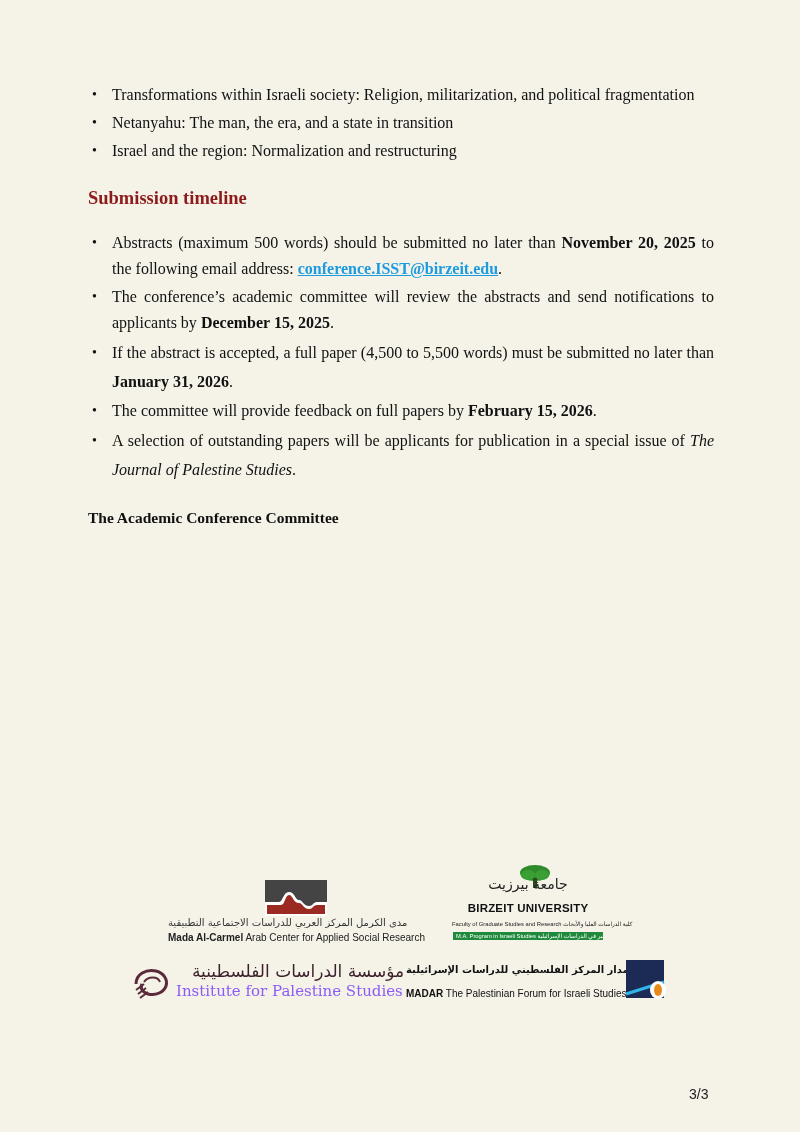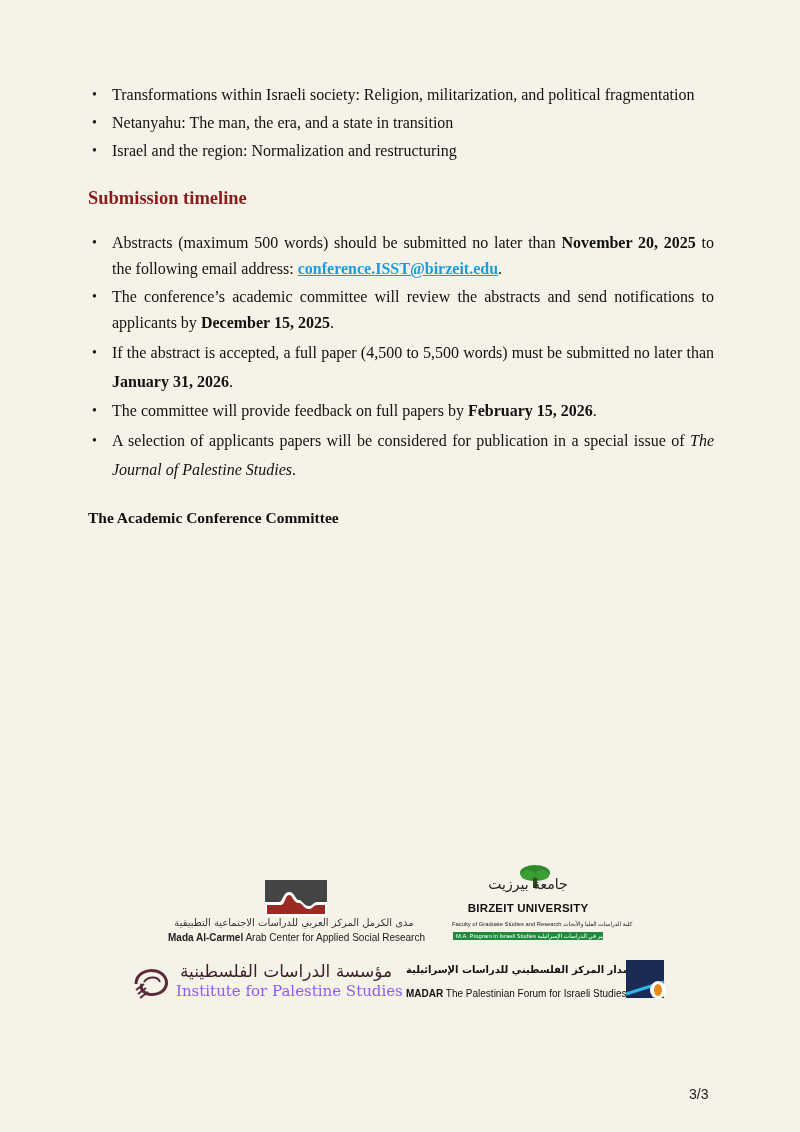--- a/index.html
+++ b/index.html
@@ -17,21 +17,21 @@
   h2.section { position:absolute; left:88px; top:188px; margin:0; font-size:18.5px; font-weight:bold; color:#8e1b1b; }
   #timeline { top:230px; }
   #timeline li { line-height:26px; margin-bottom:2px; }
   #timeline li.tall { line-height:29px; }
   b { font-weight:bold; }
   a.email { color:#1b9be0; text-decoration:underline; font-weight:bold; }
   i { font-style:italic; }
   .sign { position:absolute; left:88px; top:509px; font-size:15.5px; font-weight:bold; }
   .logo { position:absolute; }
   .pagenum { position:absolute; left:689px; top:1086px; font-family:"Liberation Sans", sans-serif; font-size:14px; color:#222; }
-  .mada-ar { font-family:"DejaVu Sans", sans-serif; font-size:10px; color:#333; text-align:center; }
+  .mada-ar { font-family:"DejaVu Sans", sans-serif; font-size:10px; color:#333; text-align:left; }
   .mada-en { font-family:"Liberation Sans", sans-serif; font-size:10px; color:#222; white-space:nowrap; }
   .bz-en { font-family:"Liberation Sans", sans-serif; font-weight:bold; font-size:11.5px; color:#111; text-align:center; letter-spacing:0.2px; }
   .bz-fac { font-family:"Liberation Sans", sans-serif; font-size:5.8px; color:#222; white-space:nowrap; }
   .bz-bar { background:#1f8a3c; color:#fff; font-family:"Liberation Sans", sans-serif; font-size:5.8px; white-space:nowrap; padding:1px 3px; }
   .ips-ar { font-family:"DejaVu Sans", sans-serif; font-size:17px; color:#3b1f2b; white-space:nowrap; line-height:18px; }
   .ips-en { font-family:"DejaVu Serif", serif; font-size:15px; color:#8b5cf6; white-space:nowrap; line-height:18px; }
   .madar-ar { font-family:"DejaVu Sans", sans-serif; font-size:10px; font-weight:bold; color:#111; white-space:nowrap; text-align:right; }
   .madar-en { font-family:"Liberation Sans", sans-serif; font-size:10px; color:#111; white-space:nowrap; }
 </style>
 </head>
@@ -45,21 +45,21 @@
     <li>Israel and the region: Normalization and restructuring</li>
   </ul>
 
   <h2 class="section">Submission timeline</h2>
 
   <ul class="bullets" id="timeline">
     <li><span>Abstracts (maximum 500 words) should be submitted no later than </span><b>November 20, 2025</b><span> to the following email address:  </span><a class="email">conference.ISST@birzeit.edu</a><span>.</span></li>
     <li><span>The conference’s academic committee will review the abstracts and send notifications to applicants by </span><b>December 15, 2025</b><span>.</span></li>
     <li class="tall"><span>If the abstract is accepted, a full paper (4,500 to 5,500 words) must be submitted no later than </span><b>January 31, 2026</b><span>.</span></li>
     <li><span>The committee will provide feedback on full papers by </span><b>February 15, 2026</b><span>.</span></li>
-    <li class="tall"><span>A selection of applicants papers will be considered for publication in a special issue of </span><i>The Journal of Palestine Studies</i><span>.</span></li>
+    <li class="tall"><span>A selection of outstanding papers will be applicants for publication in a special issue of </span><i>The Journal of Palestine Studies</i><span>.</span></li>
   </ul>
 
   <div class="sign">The Academic Conference Committee</div>
 
   <div class="logo" style="left:168px; top:880px; width:252px; height:64px;">
     <svg style="position:absolute; left:97px; top:0;" width="62" height="36" viewBox="0 0 62 36">
       <rect x="0" y="0" width="62" height="36" fill="#444"></rect>
       <path d="M0 22 H14 C18 22 18 12 24 12 C30 12 30 20 34 20 C38 20 38 26 44 26 C48 26 48 22 52 22 H62 V36 H0 Z" fill="#fff"></path>
       <path d="M2 25 H16 C20 25 20 15 24 15 C28 15 28 23 34 23 C38 23 38 29 44 29 C48 29 48 25 52 25 H60 V34 H2 Z" fill="#9b2a22"></path>
     </svg>
@@ -79,21 +79,21 @@
     <div class="bz-fac" style="position:absolute; left:0; top:57px;">Faculty of Graduate Studies and Research كلية الدراسات العليا والأبحاث</div>
     <div class="bz-bar" style="position:absolute; left:1px; top:68px; width:144px; overflow:hidden;">M.A. Program in Israeli Studies برنامج الماجستير في الدراسات الإسرائيلية</div>
   </div>
 
   <div class="logo" style="left:132px; top:962px; width:262px; height:42px;">
     <svg style="position:absolute; left:0; top:4px;" width="40" height="36" viewBox="0 0 40 36">
       <path d="M4 18 C4 8 14 3 24 5 C32 7 36 14 34 20 C32 26 24 30 16 28 C10 26 8 22 10 18" fill="none" stroke="#5a2a3a" stroke-width="3"></path>
       <path d="M12 16 C16 10 26 10 28 16" fill="none" stroke="#5a2a3a" stroke-width="2"></path>
       <path d="M6 28 L14 22 M4 24 L12 18 M8 32 L16 26" stroke="#5a2a3a" stroke-width="2"></path>
     </svg>
-    <div class="ips-ar" style="position:absolute; left:48px; top:0;">مؤسسة الدراسات الفلسطينية</div>
+    <div class="ips-ar" style="position:absolute; left:60px; top:0;">مؤسسة الدراسات الفلسطينية</div>
     <div class="ips-en" style="position:absolute; left:44px; top:20px;">Institute for Palestine Studies</div>
   </div>
 
   <div class="logo" style="left:406px; top:960px; width:262px; height:42px;">
     <div class="madar-ar" style="position:absolute; right:52px; top:4px; width:210px;">مدار المركز الفلسطيني للدراسات الإسرائيلية</div>
     <div class="madar-en" style="position:absolute; left:0; top:28px;"><b>MADAR</b> <span>The Palestinian Forum for Israeli Studies</span></div>
     <svg style="position:absolute; left:218px; top:0;" width="42" height="40" viewBox="0 0 42 40">
       <rect x="2" y="0" width="38" height="38" fill="#1c2b55"></rect>
       <path d="M2 34 L40 22" stroke="#2fb5e8" stroke-width="3"></path>
       <ellipse cx="34" cy="30" rx="8" ry="9" fill="#fff"></ellipse>

